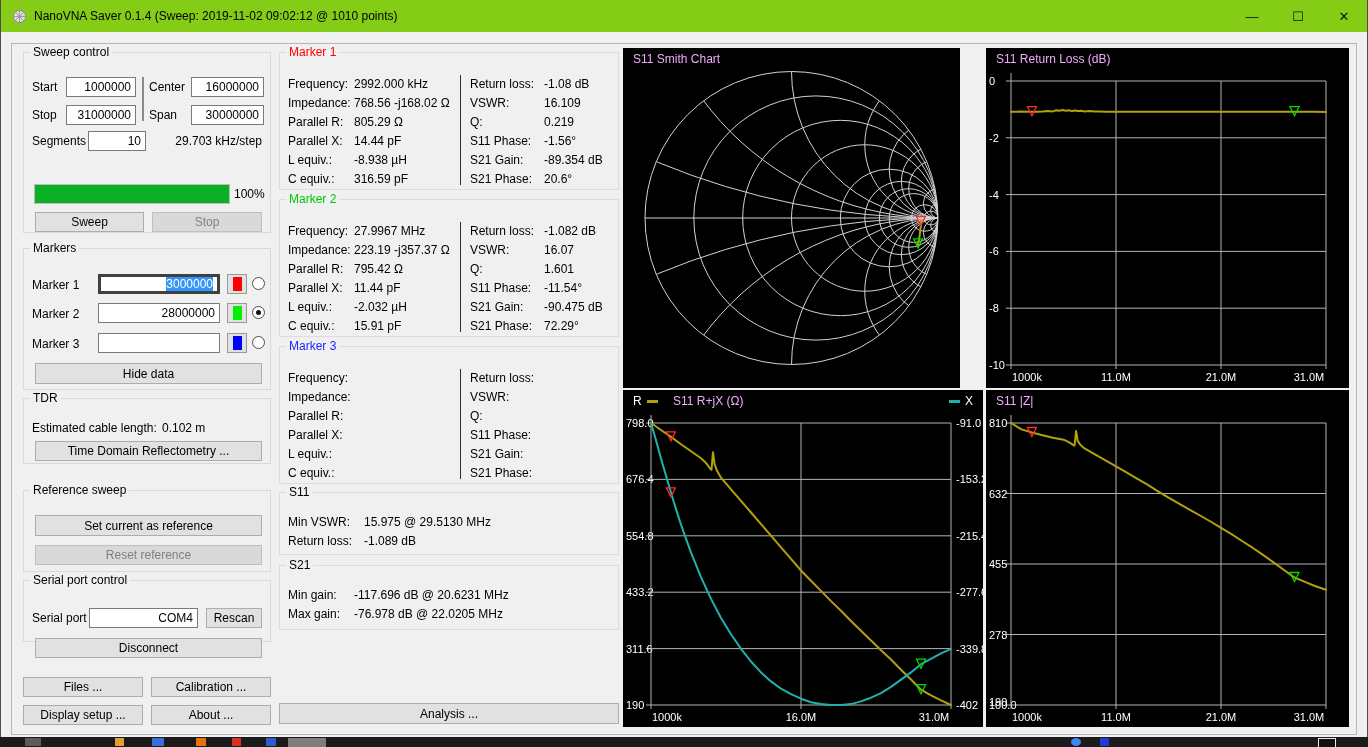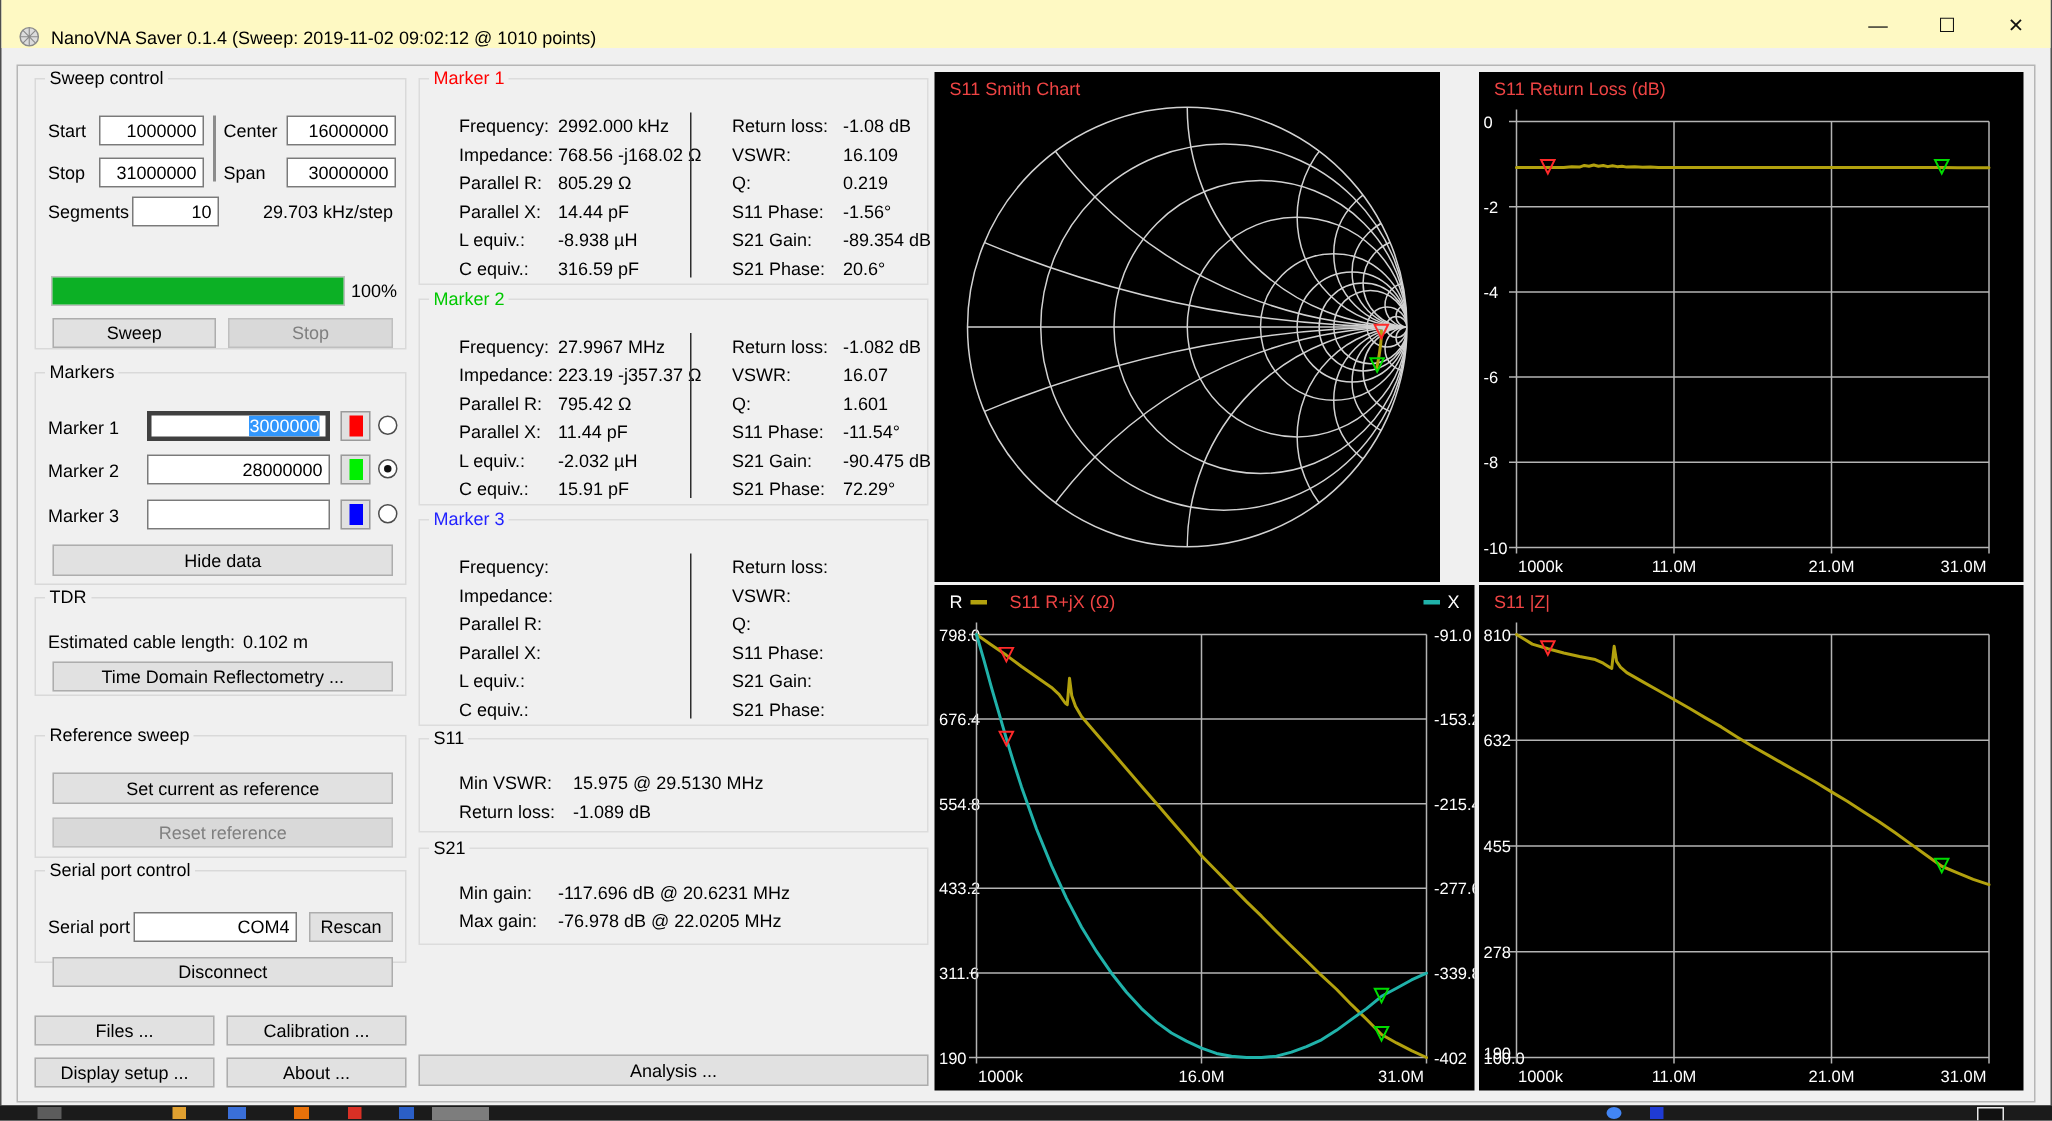--- a/index.html
+++ b/index.html
@@ -1,20 +1,20 @@
 <!DOCTYPE html>
 <html><head>
 <meta charset="utf-8">
 <style>
   html,body{margin:0;padding:0;}
   body{width:1368px;height:747px;position:relative;overflow:hidden;background:#161616;
        font-family:"Liberation Sans",sans-serif;font-size:12px;color:#000;}
   .window{position:absolute;left:0;top:0;width:1368px;height:737px;background:#f0f0f0;
           border-left:1px solid #4e4e4e;border-right:1px solid #4e4e4e;box-sizing:border-box;}
-  .titlebar{position:absolute;left:0;top:0;right:0;height:32px;background:#fef9c3;display:flex;align-items:flex-end;}
+  .titlebar{position:absolute;left:0;top:0;right:0;height:32px;background:#84cc16;display:flex;align-items:center;}
   .app-icon{margin-left:11px;width:15px;height:15px;flex:0 0 auto;}
   .title-text{margin-left:7px;font-size:12px;color:#000;}
   .win-controls{position:absolute;right:0;top:0;height:32px;display:flex;}
   .win-btn{width:46px;height:32px;display:flex;align-items:center;justify-content:center;font-size:13px;color:#111;}
   .content-frame{position:absolute;left:10px;top:43px;width:1346px;height:692px;border:1px solid #b6b6b6;background:#f0f0f0;box-sizing:border-box;}
 
   .groupbox{position:absolute;border:1px solid #d9d9d9;background:#f0f0f0;box-sizing:border-box;}
   .gb-title{position:absolute;top:-8px;left:6px;background:#f0f0f0;padding:0 3px;font-size:12px;white-space:nowrap;}
   .lbl{position:absolute;white-space:nowrap;}
 
@@ -32,27 +32,27 @@
 
   .swatchbtn{position:absolute;width:20px;height:20px;background:#e1e1e1;border:1px solid #9a9a9a;
              display:flex;align-items:center;justify-content:center;box-sizing:border-box;}
   .swatchbar{width:9px;height:14px;}
   .radio{position:absolute;width:13px;height:13px;border:1px solid #4c4c4c;border-radius:50%;background:#fff;
          box-sizing:border-box;display:flex;align-items:center;justify-content:center;}
   .radio.checked::after{content:'';width:5px;height:5px;border-radius:50%;background:#111;}
 
   .databox{position:absolute;border:1px solid #dcdcdc;background:#f0f0f0;box-sizing:border-box;}
   .dcol{position:absolute;top:22px;}
-  .drow{display:flex;height:19px;line-height:19px;white-space:nowrap;margin-left:18px;}
+  .drow{display:flex;height:19px;line-height:19px;white-space:nowrap;}
   .dlabel{flex:0 0 auto;}
   .ddivider{position:absolute;width:1px;background:#2e2e2e;}
 
   .chart{position:absolute;background:#000;}
   .chart svg{position:absolute;left:0;top:0;width:100%;height:100%;}
-  .chart-title{position:absolute;left:10px;top:4px;color:#ef4444;font-size:12px;white-space:nowrap;}
+  .chart-title{position:absolute;left:10px;top:4px;color:#f0abfc;font-size:12px;white-space:nowrap;}
   .chart-legend{position:absolute;top:4px;color:#fff;font-size:12px;display:flex;align-items:center;gap:5px;}
   .legend-dash{display:inline-block;width:11px;height:3px;}
   .grid{stroke:#b4b4b4;stroke-width:1;}
   .tick{fill:#ffffff;font-size:11px;font-family:"Liberation Sans",sans-serif;}
   .sgrid{stroke:#d2d2d2;stroke-width:1;fill:none;}
 
   .taskbar{position:absolute;left:0;top:737px;width:1368px;height:10px;background:#1b1b1b;}
   .tb-frag{position:absolute;top:1px;}
 </style>
 </head>

